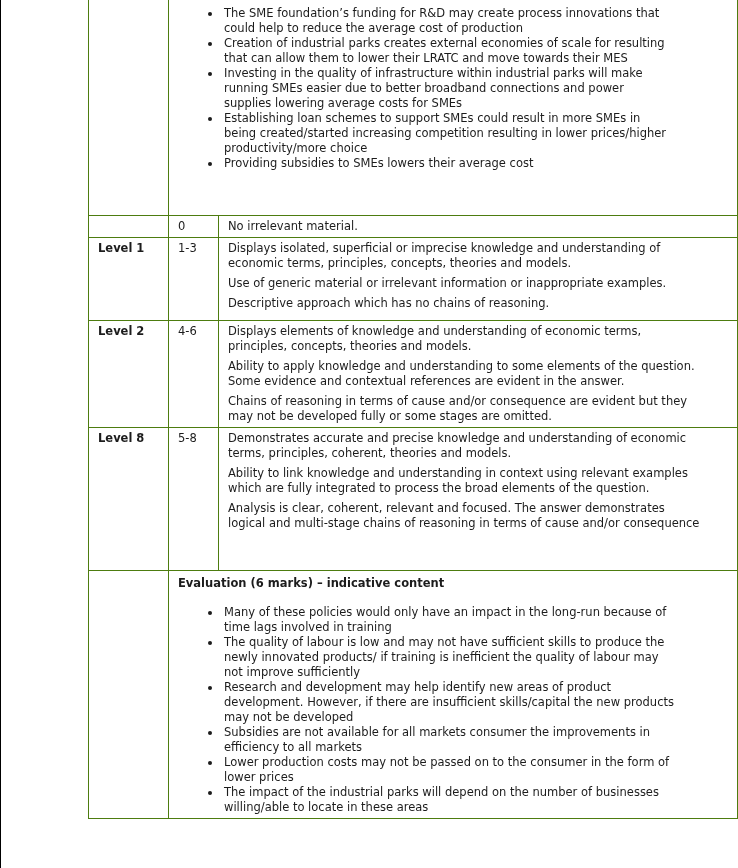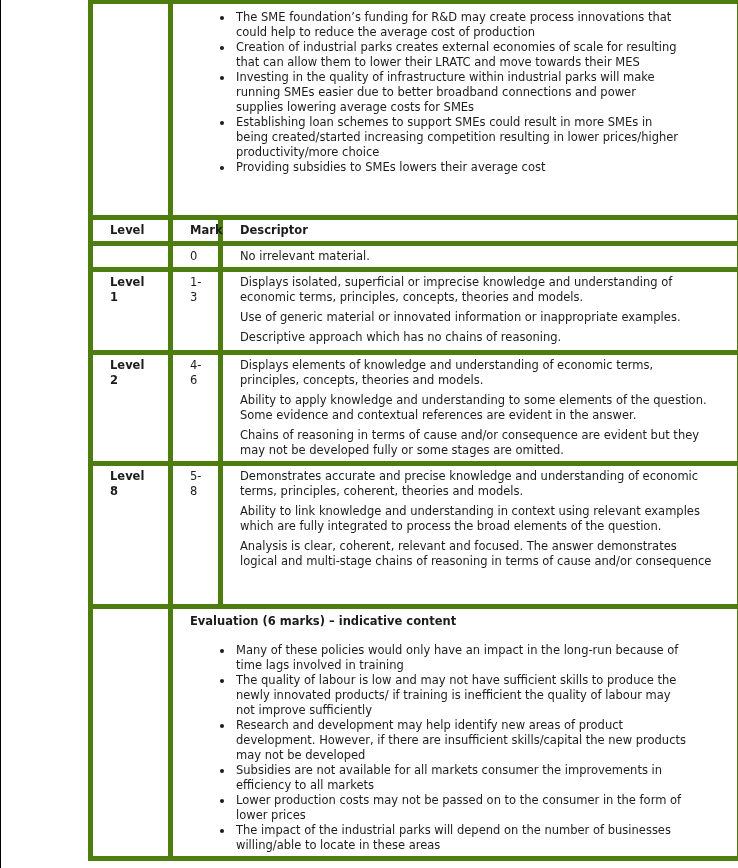--- a/index.html
+++ b/index.html
@@ -20,23 +20,23 @@
   table.ms {
     position: absolute; left: 88px; top: -1px;
     width: 649px;
     border-collapse: collapse;
     table-layout: fixed;
   }
   col.c-level { width: 80px; }
   col.c-mark  { width: 50px; }
   col.c-desc  { width: 519px; }
   td, th {
-    border: 5px solid #4d7c0f;
+    border: 1px solid #4d7c0f;
     vertical-align: top;
-    padding: 3px 17px;
+    padding: 3px 9px;
     text-align: left;
     font-weight: normal;
   }
   tr.top-row   { height: 216px; }
   tr.header-row{ height: 20px; }
   tr.row-zero  { height: 17px; }
   tr.row-l1    { height: 83px; }
   tr.row-l2    { height: 99px; }
   tr.row-l3    { height: 143px; }
   tr.eval-row  { height: 248px; }
@@ -84,40 +84,35 @@
           <ul class="bullets">
             <li>The SME foundation’s funding for R&amp;D may create process innovations that could help to reduce the average cost of production</li>
             <li>Creation of industrial parks creates external economies of scale for resulting that can allow them to lower their LRATC and move towards their MES</li>
             <li>Investing in the quality of infrastructure within industrial parks will make running SMEs easier due to better broadband connections and power supplies lowering average costs for SMEs</li>
             <li>Establishing loan schemes to support SMEs could result in more SMEs in being created/started increasing competition resulting in lower prices/higher productivity/more choice</li>
             <li>Providing subsidies to SMEs lowers their average cost</li>
           </ul>
         </td>
       </tr>
 
-      <tr class="header-row">
-        <th>Level</th>
-        <th>Mark</th>
-        <th>Descriptor</th>
-      </tr>
 
       <tr class="row-zero">
         <td></td>
         <td>0</td>
         <td>
           <p>No irrelevant material.</p>
         </td>
       </tr>
 
       <tr class="row-l1">
         <td class="level-cell">Level 1</td>
         <td>1-3</td>
         <td>
           <p>Displays isolated, superficial or imprecise knowledge and understanding of economic terms, principles, concepts, theories and models.</p>
-          <p>Use of generic material or innovated information or inappropriate examples.</p>
+          <p>Use of generic material or irrelevant information or inappropriate examples.</p>
           <p>Descriptive approach which has no chains of reasoning.</p>
         </td>
       </tr>
 
       <tr class="row-l2">
         <td class="level-cell">Level 2</td>
         <td>4-6</td>
         <td>
           <p>Displays elements of knowledge and understanding of economic terms, principles, concepts, theories and models.</p>
           <p>Ability to apply knowledge and understanding to some elements of the question. Some evidence and contextual references are evident in the answer.</p>

